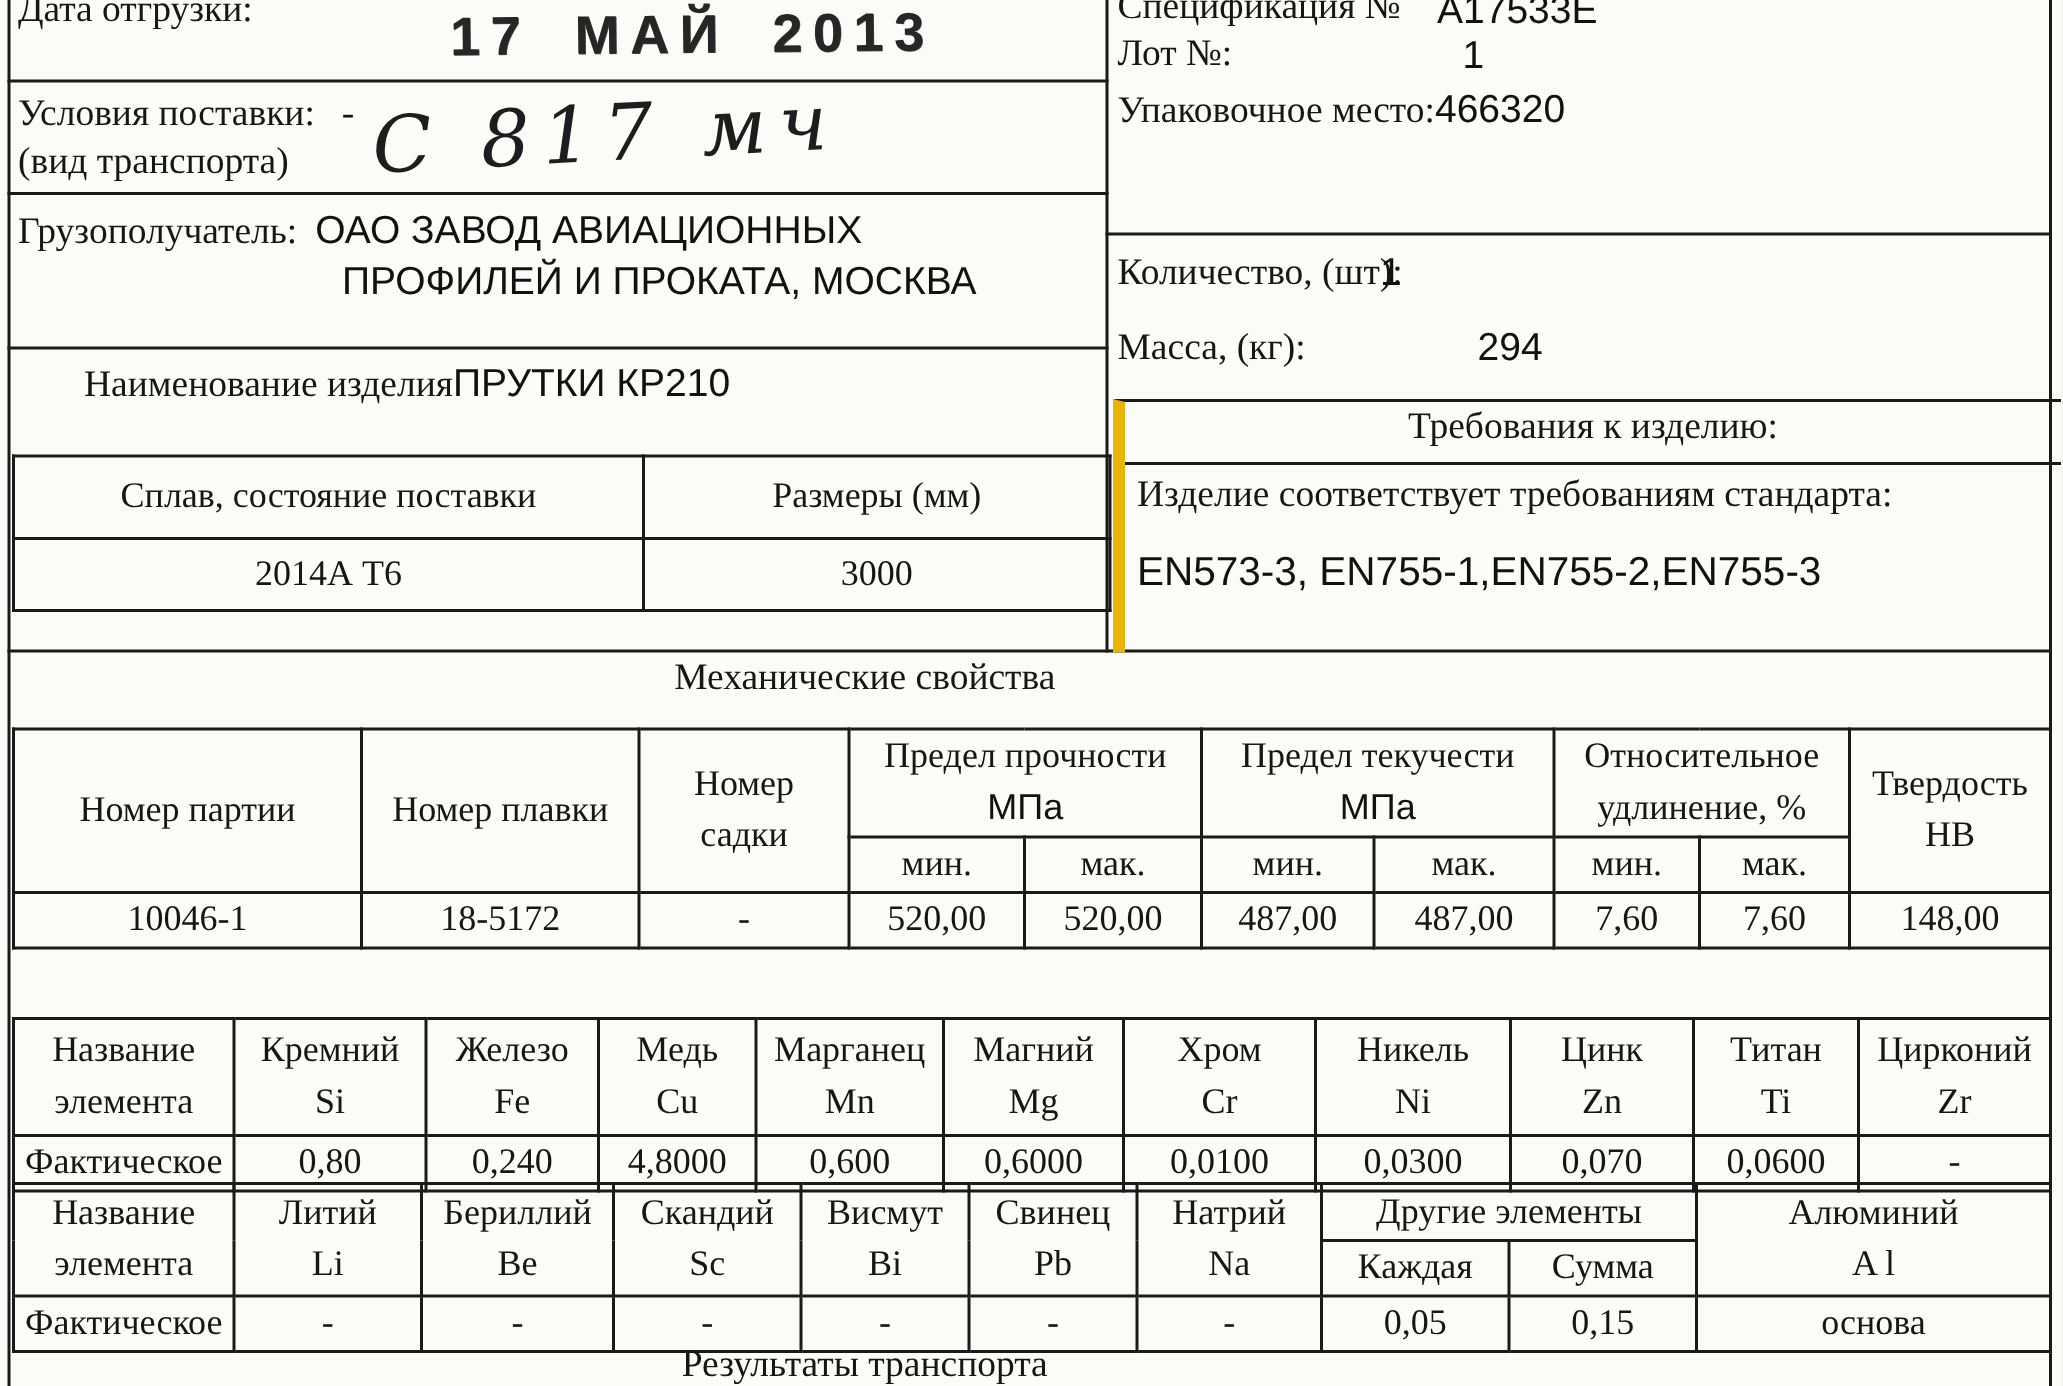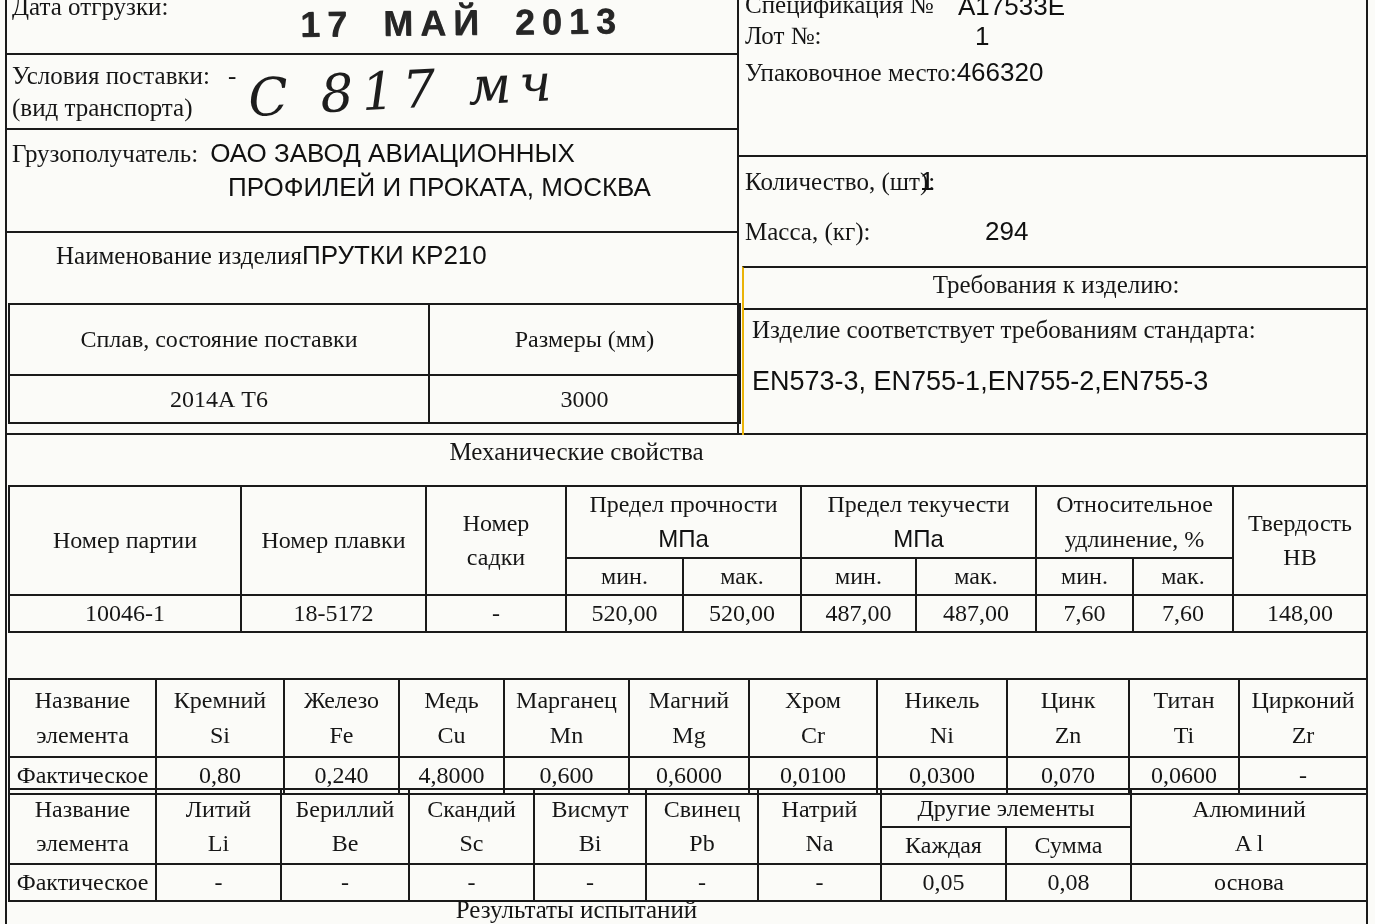--- a/index.html
+++ b/index.html
@@ -12,21 +12,21 @@
   .vline{width:2px;}
   .hline{height:2px;}
 
   .stamp{font-family:"Liberation Sans","DejaVu Sans",sans-serif;font-weight:bold;
          font-size:36px;letter-spacing:7px;word-spacing:12px;color:#262626;
          transform:rotate(-0.6deg);text-shadow:0.5px 0.5px 0 #444;}
   .handwriting{font-family:"DejaVu Serif",serif;font-style:italic;font-size:52px;
          letter-spacing:8px;color:#1d1d1d;transform:rotate(-3deg);}
 
   .reqbox{position:absolute;left:742px;top:266px;width:624px;height:167px;
-          border-top:2px solid #1a1a1a;border-left:2px solid #eab308;}
+          border-top:2px solid #1a1a1a;border-left:8px solid #eab308;}
   .reqtitle{height:37px;border-bottom:2px solid #1a1a1a;text-align:center;
             font-size:25px;padding-top:3px;}
 
   table.tbl{position:absolute;border-collapse:collapse;table-layout:fixed;}
   table.tbl td{border:2px solid #1a1a1a;text-align:center;vertical-align:middle;
                padding:0;overflow:hidden;font-family:"Liberation Serif","DejaVu Serif",serif;
                font-size:24px;line-height:1.45;color:#161616;}
   td.top{vertical-align:top;padding-top:10px;}
   td.datacell{font-family:"Liberation Sans","DejaVu Sans",sans-serif;font-size:25px;color:#111;}
   td.fact{text-align:left;font-size:23px;white-space:nowrap;padding-left:2px;}
@@ -85,21 +85,21 @@
     <div class="abs lbl" style="left:8px;top:48px;">Изделие соответствует требованиям стандарта:</div>
     <div class="abs val" style="left:8px;top:98px;font-size:27px;">EN573-3, EN755-1,EN755-2,EN755-3</div>
   </div>
 
   <table class="tbl" style="left:8px;top:303px;width:731px;">
     <colgroup>
         <col style="width:420px">
         <col style="width:311px">
       </colgroup>
     <tbody>
-        <tr style="height:71px">
+        <tr style="height:55px">
       <td class="top">Сплав, состояние поставки</td>
       <td class="top">Размеры (мм)</td>
     </tr>
     <tr style="height:48px">
       <td class="datacell">2014А Т6</td>
       <td class="datacell">3000</td>
     </tr>
   </tbody>
     </table>
 
@@ -251,21 +251,21 @@
     </tr>
     <tr style="height:33px">
       <td class="fact">Фактическое</td>
       <td class="datacell">-</td>
       <td class="datacell">-</td>
       <td class="datacell">-</td>
       <td class="datacell">-</td>
       <td class="datacell">-</td>
       <td class="datacell">-</td>
       <td class="datacell">0,05</td>
-      <td class="datacell">0,08</td>
+      <td class="datacell">0,15</td>
       <td class="datacell">основа</td>
     </tr>
   </tbody>
     </table>
 
-  <div class="title-row" style="top:896px;">Результаты испытаний</div>
+  <div class="title-row" style="top:896px;">Результаты транспорта</div>
 
 </div>
 
 </body></html>

